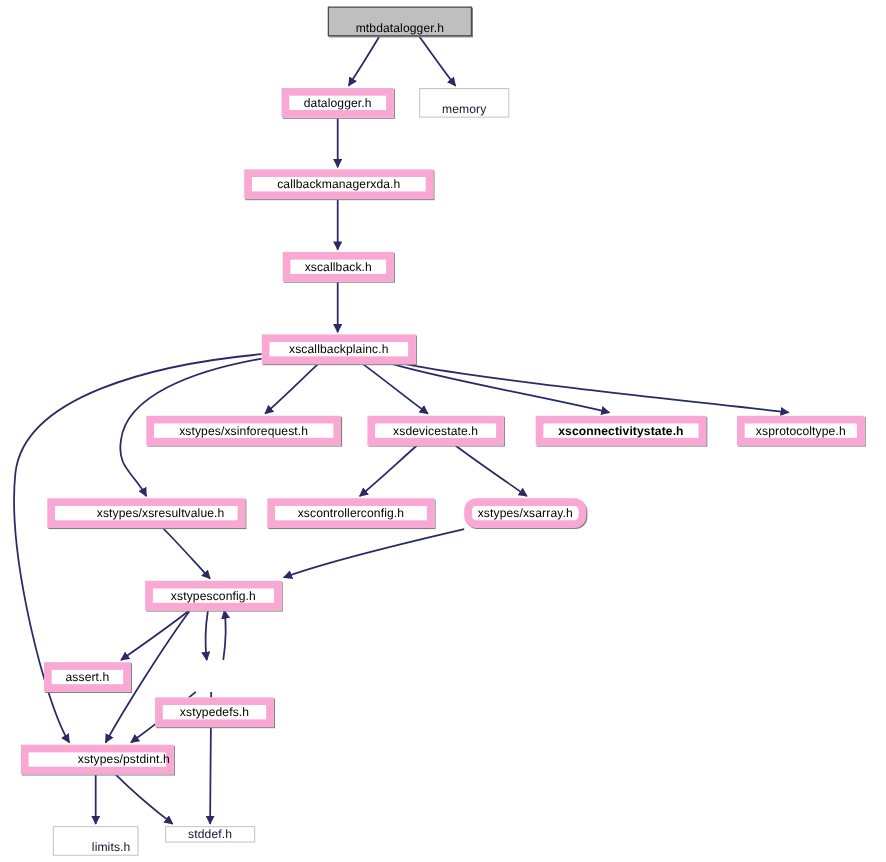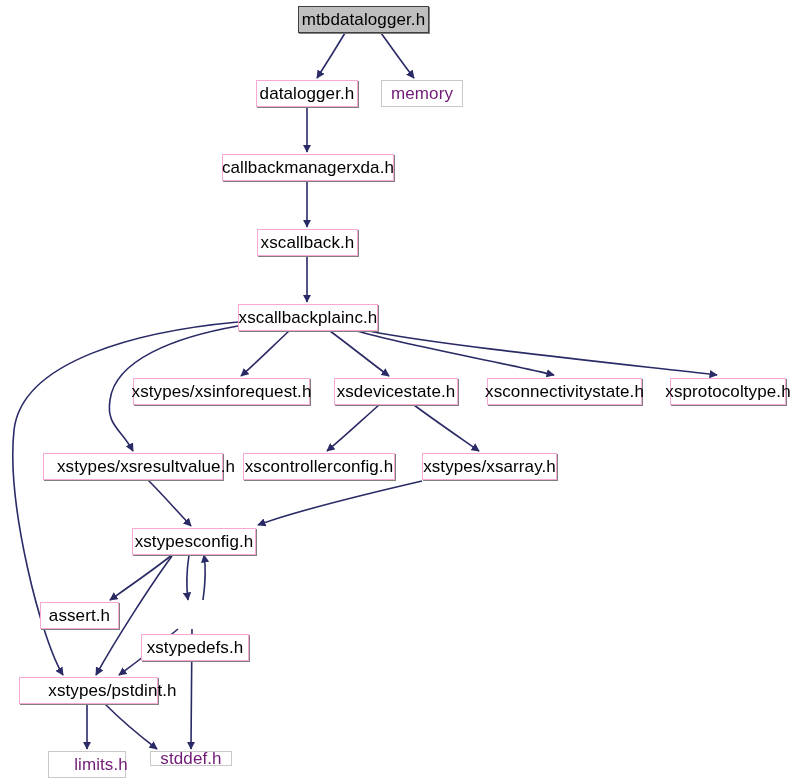--- a/index.html
+++ b/index.html
@@ -18,41 +18,41 @@
   #edges{
     position:absolute;
     left:0; top:0;
     width:805px; height:784px;
     pointer-events:none;
   }
   .node{
     position:absolute;
     box-sizing:border-box;
     display:flex;
-    align-items:center;
+    align-items:flex-end;
     justify-content:center;
     background:#ffffff;
     border:1px solid #000000;
     color:#000000;
-    font-size:17px;
+    font-size:11px;
     line-height:1;
     white-space:nowrap;
     letter-spacing:0.1px;
     z-index:2;
   }
   
   .node.local{
-    border:1px solid #f9a8d4;
+    border:7px solid #f9a8d4;
     box-shadow:1px 1px 0 0 #808080;
   }
   
   .node.system{
     border:1px solid #c8c8c8;
     box-shadow:none;
-    color:#701a75;
+    color:#0f172a;
   }
   
   .node.root{
     background:#bfbfbf;
     border:1px solid #404040;
     box-shadow:1px 1px 0 0 #808080;
   }
   .node span{pointer-events:none;}
 </style>
 </head>
@@ -109,33 +109,33 @@
       </div>
       <div class="node local" style="left: 238px; top: 304px; width: 140px; height: 27px;">
         <span>xscallbackplainc.h</span>
       </div>
       <div class="node local" style="left: 133px; top: 378px; width: 177px; height: 27px;">
         <span>xstypes/xsinforequest.h</span>
       </div>
       <div class="node local" style="left: 334px; top: 378px; width: 124px; height: 27px;">
         <span>xsdevicestate.h</span>
       </div>
-      <div class="node local" style="left: 487px; top: 378px; width: 155px; height: 27px;">
+      <div class="node local" style="left: 487px; top: 378px; width: 155px; height: 27px; font-weight: bold;">
         <span>xsconnectivitystate.h</span>
       </div>
       <div class="node local" style="left: 670px; top: 378px; width: 116px; height: 27px;">
         <span>xsprotocoltype.h</span>
       </div>
       <div class="node local" style="left: 43px; top: 453px; width: 180px; height: 27px; padding-left: 26px;">
         <span>xstypes/xsresultvalue.h</span>
       </div>
       <div class="node local" style="left: 243px; top: 453px; width: 152px; height: 27px;">
         <span>xscontrollerconfig.h</span>
       </div>
-      <div class="node local" style="left: 422px; top: 453px; width: 135px; height: 27px;">
+      <div class="node local" style="left: 422px; top: 453px; width: 111px; height: 27px; border-radius: 11px;">
         <span>xstypes/xsarray.h</span>
       </div>
       <div class="node local" style="left: 132px; top: 528px; width: 124px; height: 27px;">
         <span>xstypesconfig.h</span>
       </div>
       <div class="node local" style="left: 40px; top: 602px; width: 79px; height: 27px;">
         <span>assert.h</span>
       </div>
       <div class="node local" style="left: 141px; top: 602px; width: 108px; height: 27px; margin-top: 32px;">
         <span>xstypedefs.h</span>

